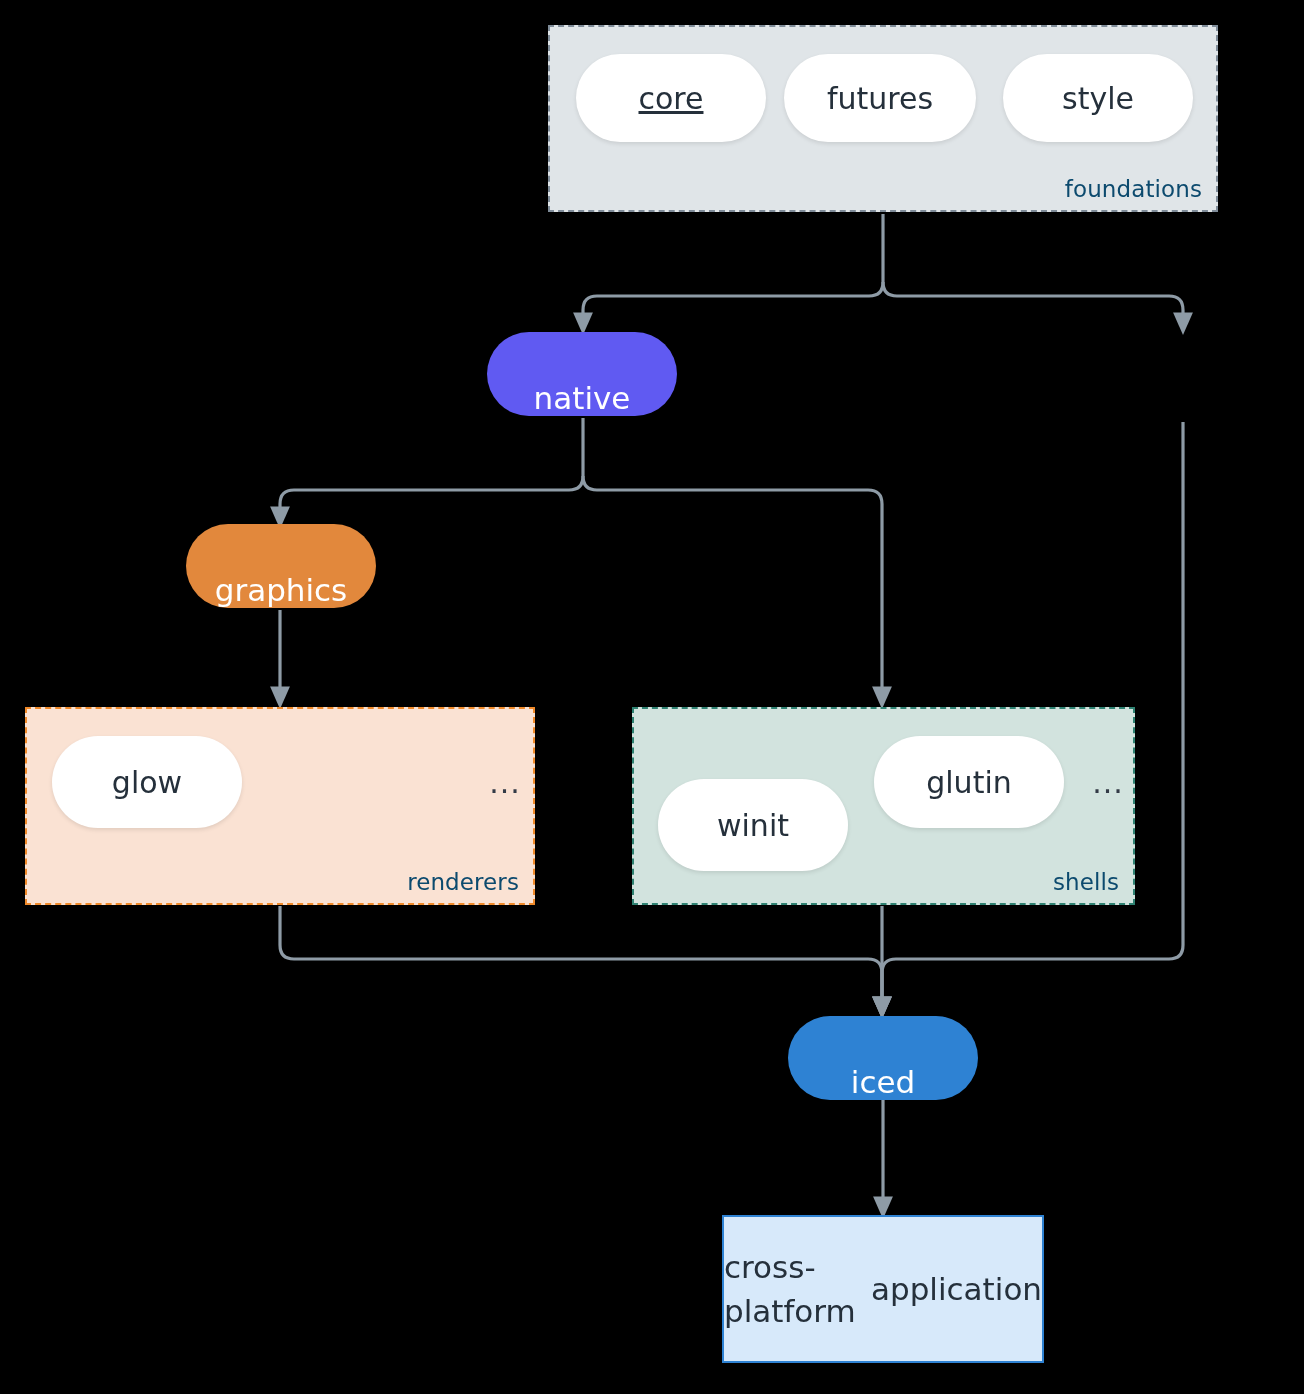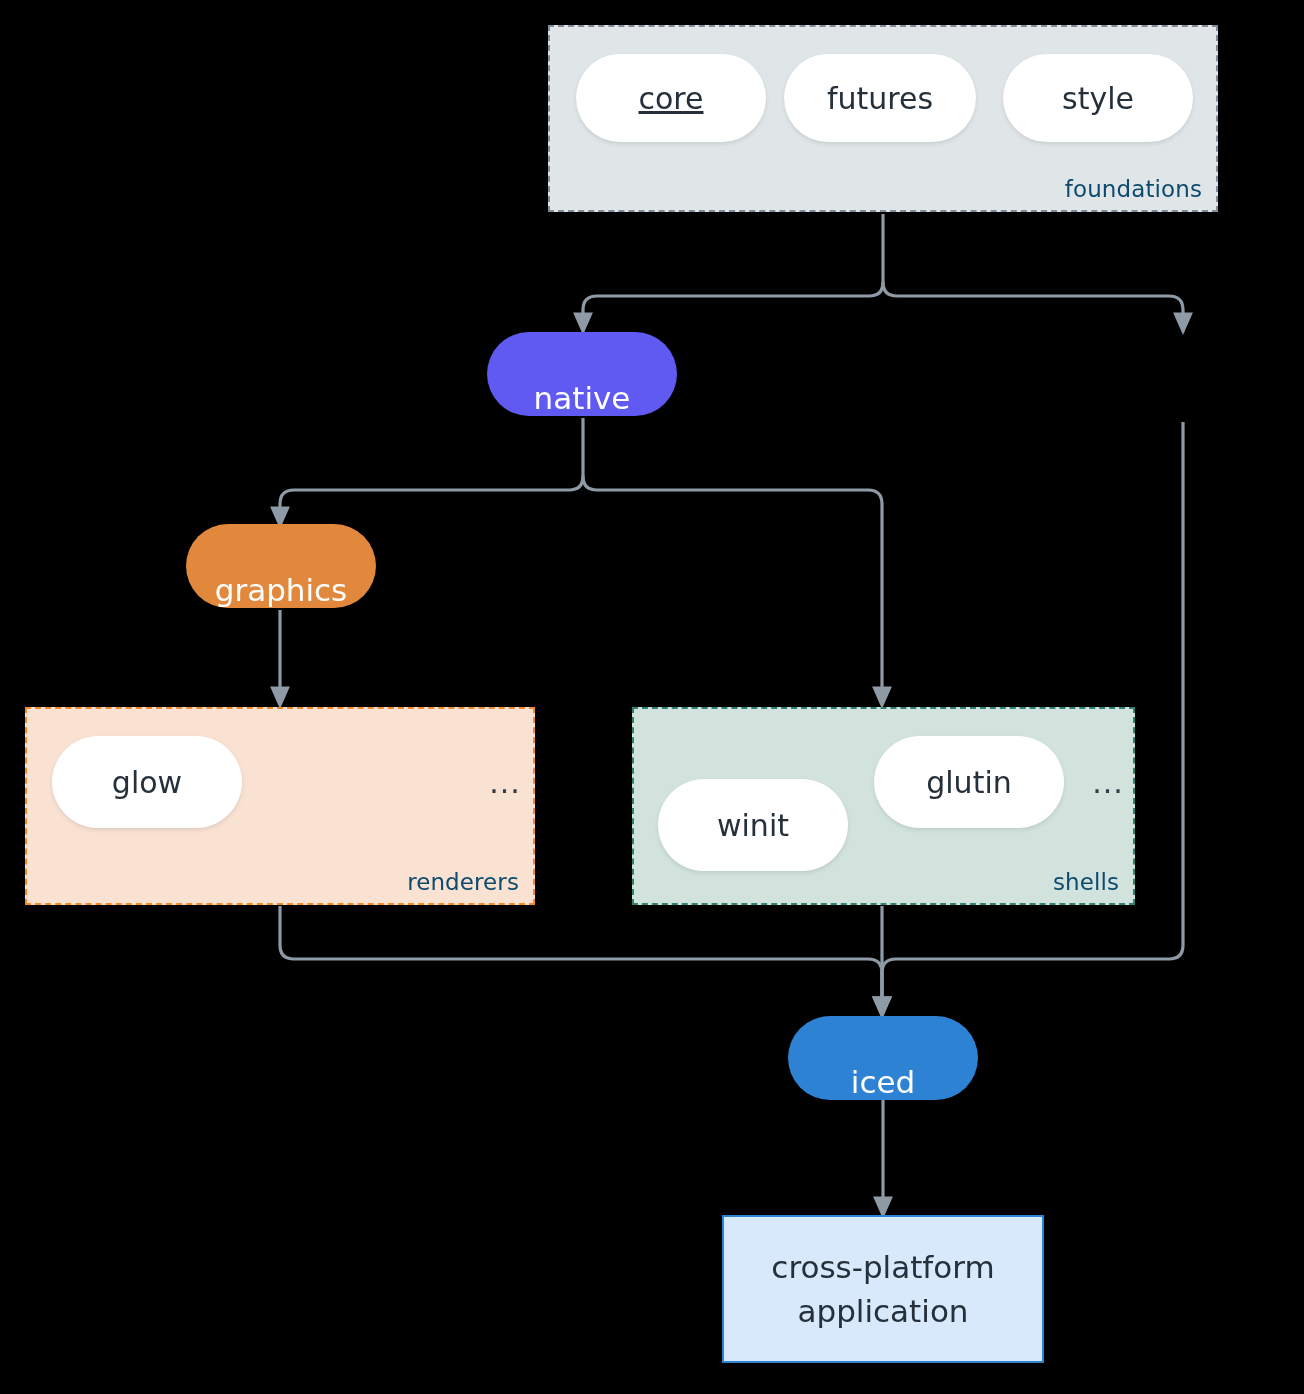--- a/index.html
+++ b/index.html
@@ -64,21 +64,21 @@
     display: flex;
     align-items: flex-end;
     justify-content: center;
     font-size: 31px;
     color: #ffffff;
   }
   .node-rect {
     position: absolute;
     box-sizing: border-box;
     display: flex;
-    flex-direction: column;
+    flex-direction: row;
     align-items: center;
     justify-content: center;
     font-size: 31px;
     color: #25303b;
     line-height: 1.42;
     border-width: 2px;
     border-style: solid;
   }
 </style>
 </head>

